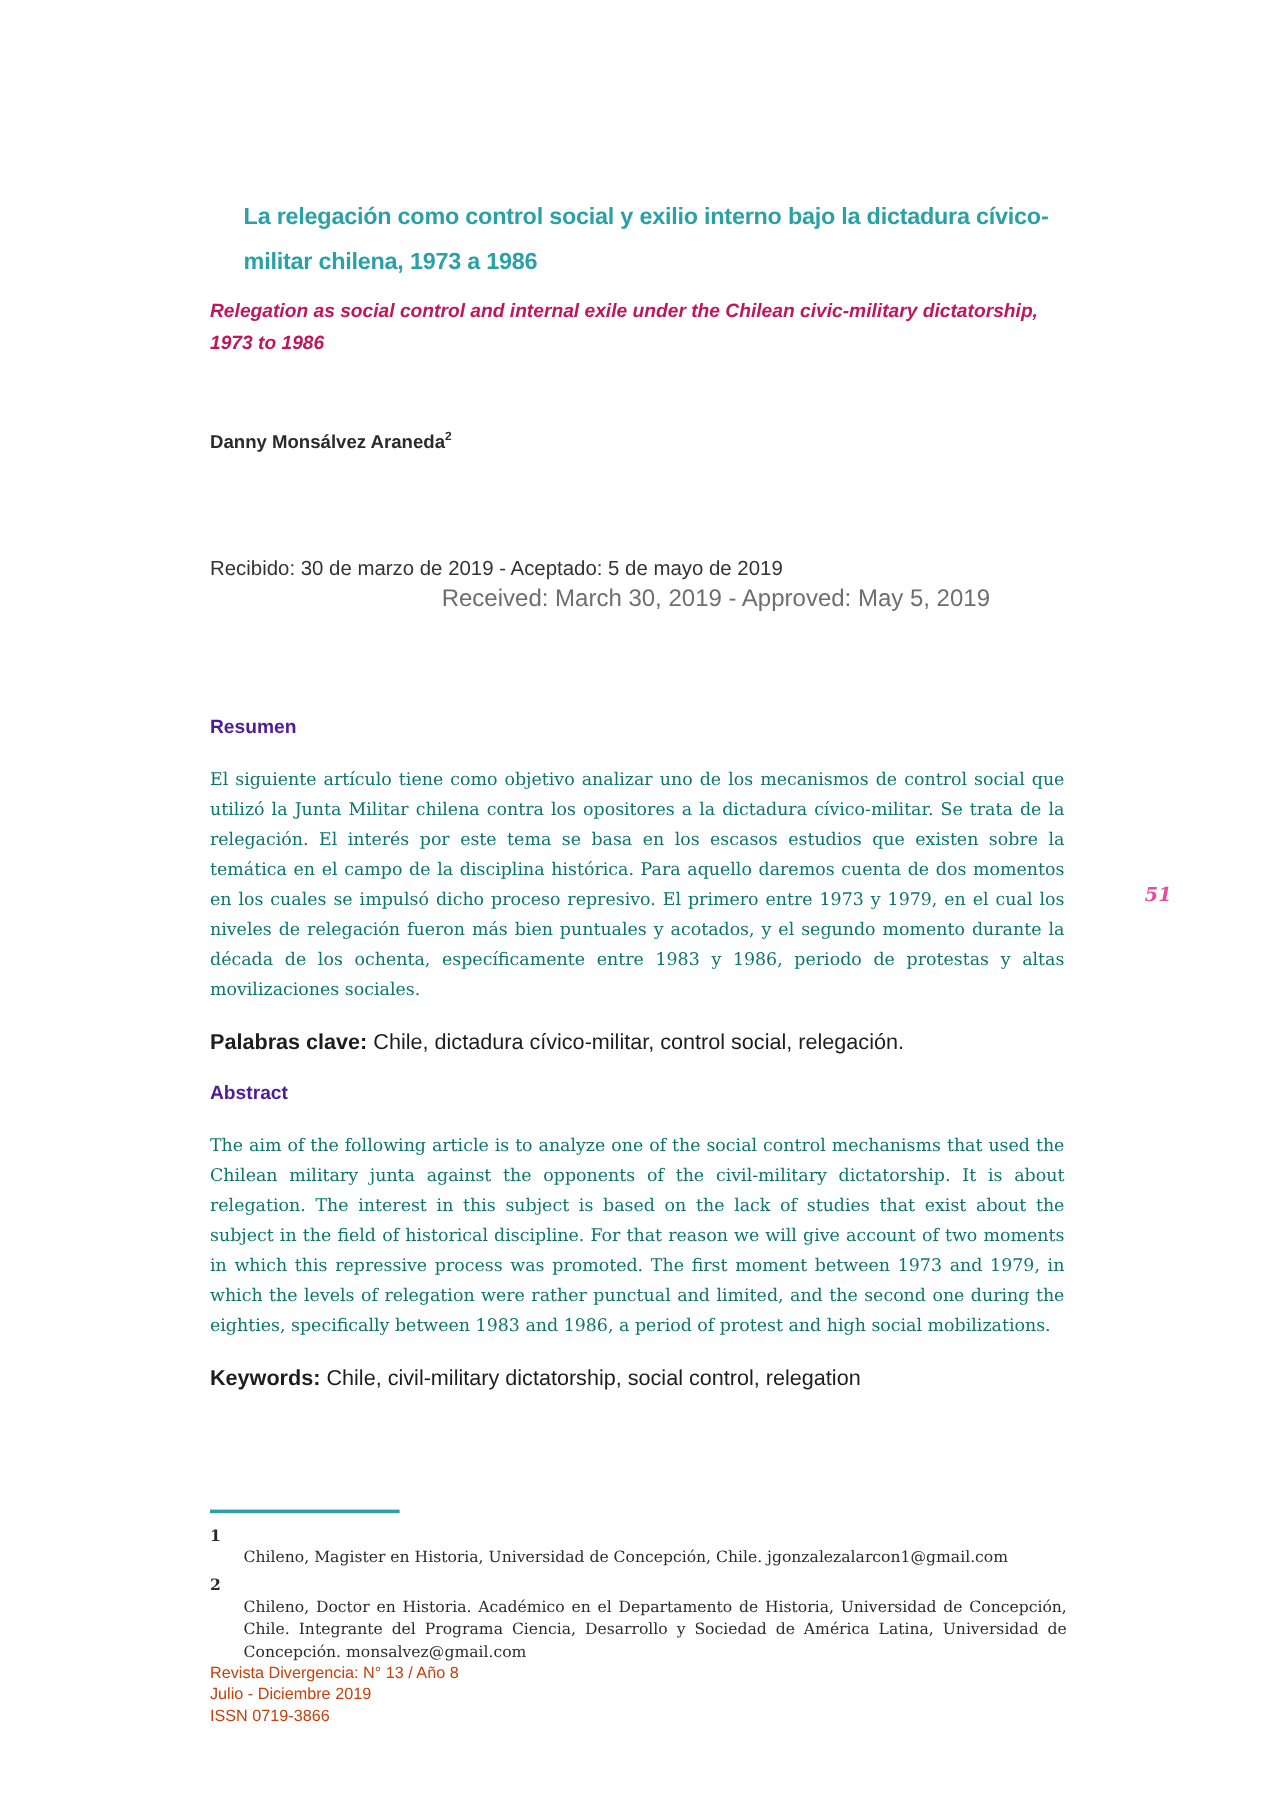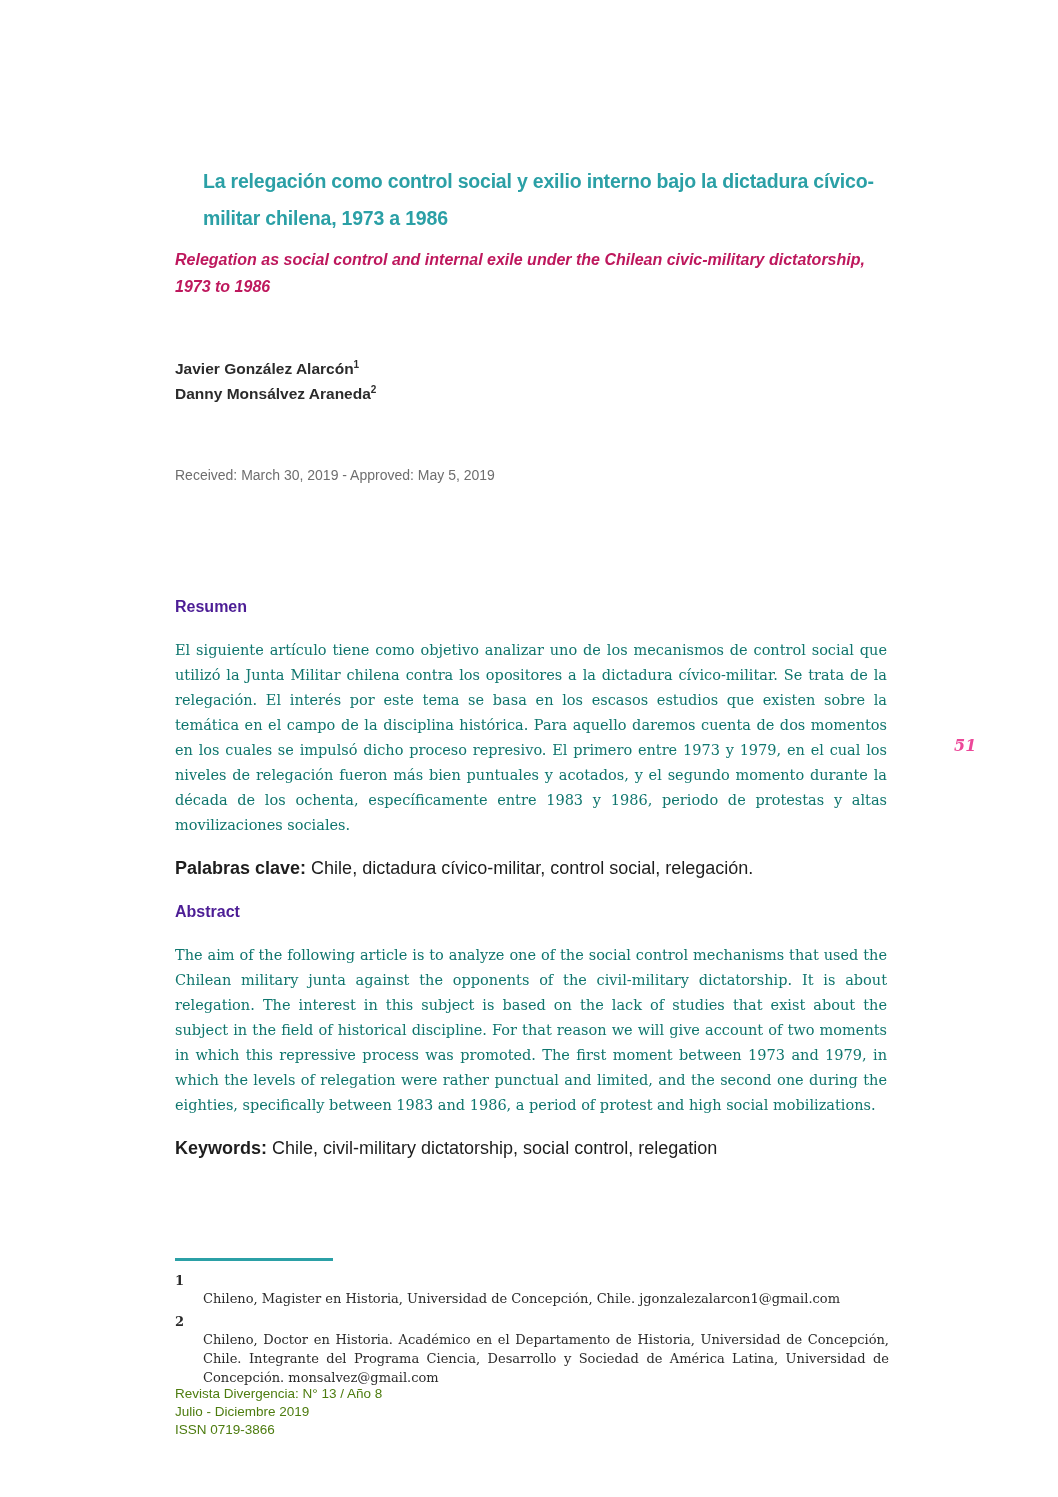--- a/index.html
+++ b/index.html
@@ -52,24 +52,25 @@
   }
 
   
   .dates { left: 175px; top: 462px; width: 650px; }
   .date-es {
     font-size: 17px;
     line-height: 24px;
     color: #333333;
   }
   .date-en {
-    font-size: 14px;
+    font-size: 20px;
     line-height: 20px;
     color: #6e6e6e;
     margin-top: 3px;
+    text-align: right;
   }
 
   
   .section-resumen { left: 175px; top: 598px; width: 712px; }
   .section-abstract { left: 175px; top: 903px; width: 712px; }
   .section-heading {
     font-family: "Liberation Sans", sans-serif;
     font-weight: bold;
     font-size: 16px;
     color: #4c1d95;
@@ -122,38 +123,38 @@
     font-weight: bold;
   }
   .footnote-text { flex: 1; text-align: justify; margin-top: 18px; }
 
   
   .footer {
     left: 175px; top: 1385px; width: 420px;
     font-family: "Liberation Sans", sans-serif;
     font-size: 13.5px;
     line-height: 18px;
-    color: #4d7c0f;
+    color: #c2410c;
   }
 </style>
 </head>
 <body>
 
 <div class="page">
 
   <h1 class="abs title-es">La relegación como control social y exilio interno bajo la dictadura cívico-militar chilena, 1973 a 1986</h1>
 
   <h2 class="abs title-en">Relegation as social control and internal exile under the Chilean civic-military dictatorship, 1973 to 1986</h2>
 
   <div class="abs authors">
-    <div><span>Javier González Alarcón</span><sup>1</sup></div>
     <div><span>Danny Monsálvez Araneda</span><sup>2</sup></div>
   </div>
 
   <div class="abs dates">
+    <div class="date-es">Recibido: 30 de marzo de 2019 - Aceptado: 5 de mayo de 2019</div>
     <div class="date-en">Received: March 30, 2019 - Approved: May 5, 2019</div>
   </div>
 
   <div class="abs section-resumen">
     <h3 class="section-heading">Resumen</h3>
     <p class="section-body">El siguiente artículo tiene como objetivo analizar uno de los mecanismos de control social que utilizó la Junta Militar chilena contra los opositores a la dictadura cívico-militar. Se trata de la relegación. El interés por este tema se basa en los escasos estudios que existen sobre la temática en el campo de la disciplina histórica. Para aquello daremos cuenta de dos momentos en los cuales se impulsó dicho proceso represivo. El primero entre 1973 y 1979, en el cual los niveles de relegación fueron más bien puntuales y acotados, y el segundo momento durante la década de los ochenta, específicamente entre 1983 y 1986, periodo de protestas y altas movilizaciones sociales.</p>
     <p class="keywords-line"><span class="kw-label">Palabras clave:</span> <span>Chile, dictadura cívico-militar, control social, relegación.</span></p>
   </div>
 
   <div class="abs section-abstract">

